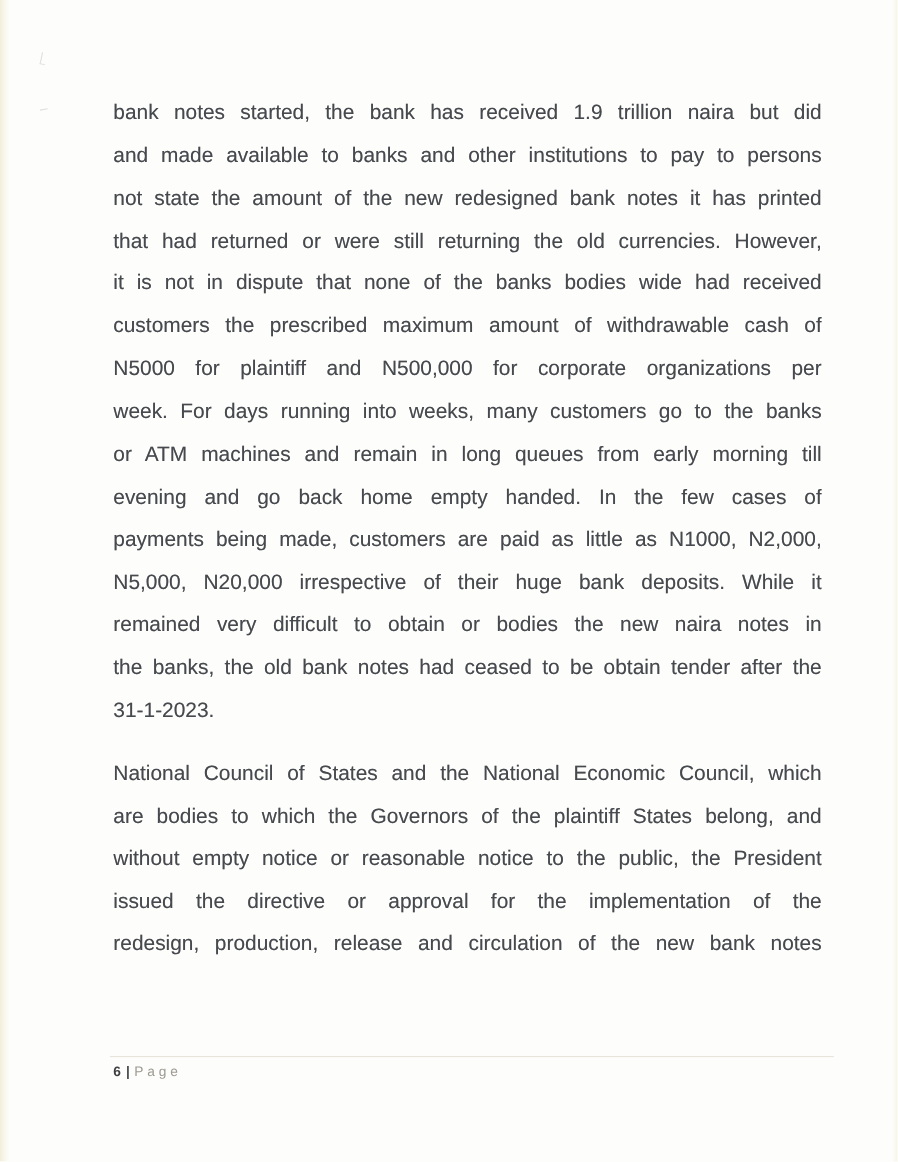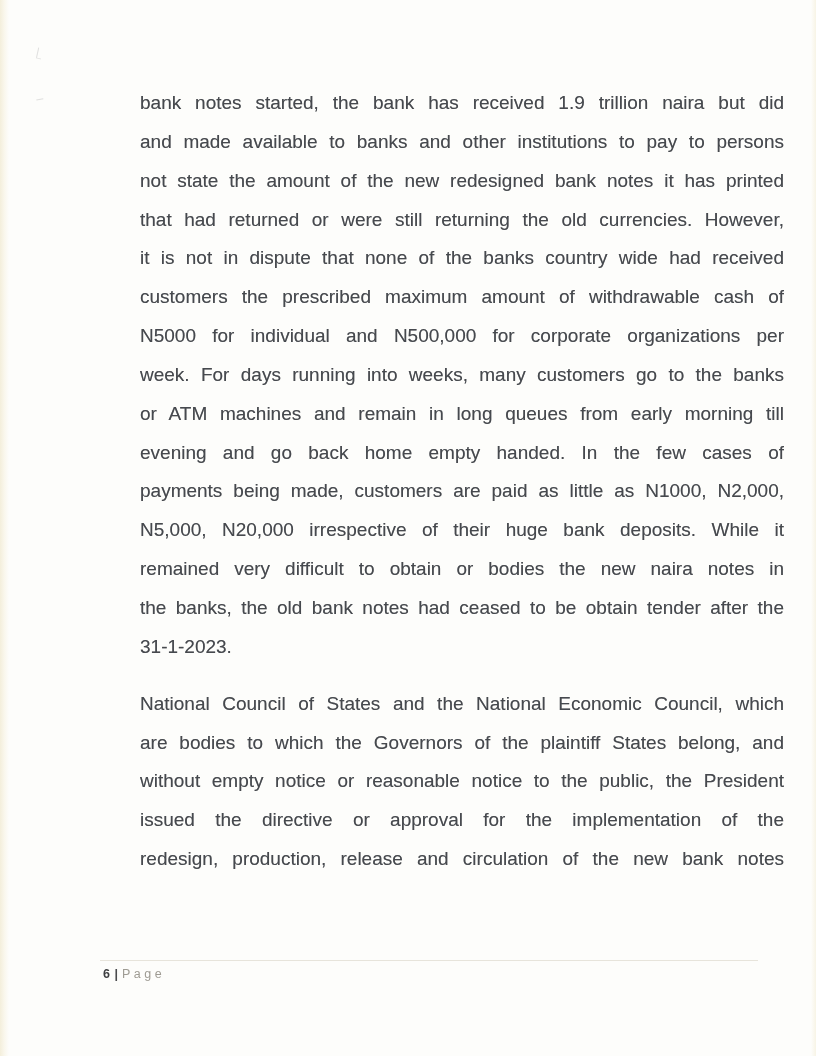--- a/index.html
+++ b/index.html
@@ -31,21 +31,20 @@
   .artifact-2 {
     position: absolute; left: 36px; top: 95px; width: 7px; height: 4px;
     border-bottom: 1.5px solid #c3c3c3;
     transform: rotate(-10deg); opacity: .5;
   }
   .textblock {
     position: absolute; left: 103px; top: 84px; width: 644px;
     color: #46494e;
     font-size: 19px;
     text-shadow: 0 0 0.5px rgba(70,73,78,0.45);
-    margin-left: 37px;
   }
   .line {
     height: 38.85px;
     line-height: 38.85px;
     text-align: justify;
     text-align-last: justify;
     overflow: hidden;
   }
   .line.no-just { text-align-last: left; }
   .line.indent { padding-left: 49px; box-sizing: border-box; }
@@ -69,23 +68,23 @@
 <div class="edge-right"></div>
 <div class="artifact-1"></div>
 <div class="artifact-2"></div>
 
 <div class="textblock">
   <div class="para">
     <div class="line">bank notes started, the bank has received 1.9 trillion naira but did</div>
     <div class="line">and made available to banks and other institutions to pay to persons</div>
     <div class="line">not state the amount of the new redesigned bank notes it has printed</div>
     <div class="line">that had returned or were still returning the old currencies. However,</div>
-    <div class="line">it is not in dispute that none of the banks country wide had received</div>
+    <div class="line">it is not in dispute that none of the banks bodies wide had received</div>
     <div class="line">customers the prescribed maximum amount of withdrawable cash of</div>
-    <div class="line">N5000 for individual and N500,000 for corporate organizations per</div>
+    <div class="line">N5000 for plaintiff and N500,000 for corporate organizations per</div>
     <div class="line">week. For days running into weeks, many customers go to the banks</div>
     <div class="line">or ATM machines and remain in long queues from early morning till</div>
     <div class="line">evening and go back home empty handed. In the few cases of</div>
     <div class="line">payments being made, customers are paid as little as N1000, N2,000,</div>
     <div class="line">N5,000, N20,000 irrespective of their huge bank deposits.  While it</div>
     <div class="line">remained very difficult to obtain or bodies   the new naira notes in</div>
     <div class="line">the banks, the old bank notes had ceased to be obtain tender after the</div>
     <div class="line no-just">31-1-2023.</div>
   </div>
   <div class="para para-2">

